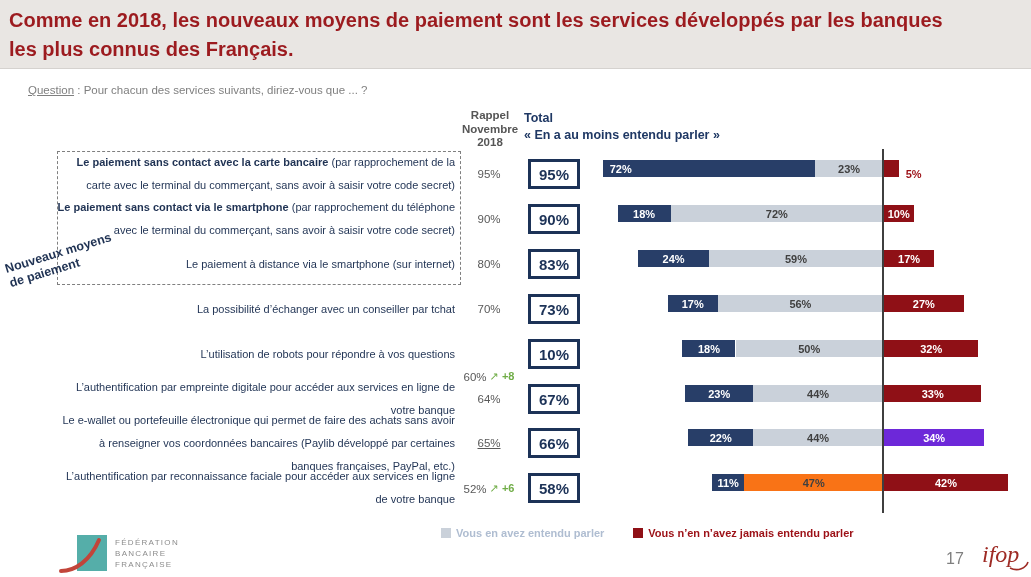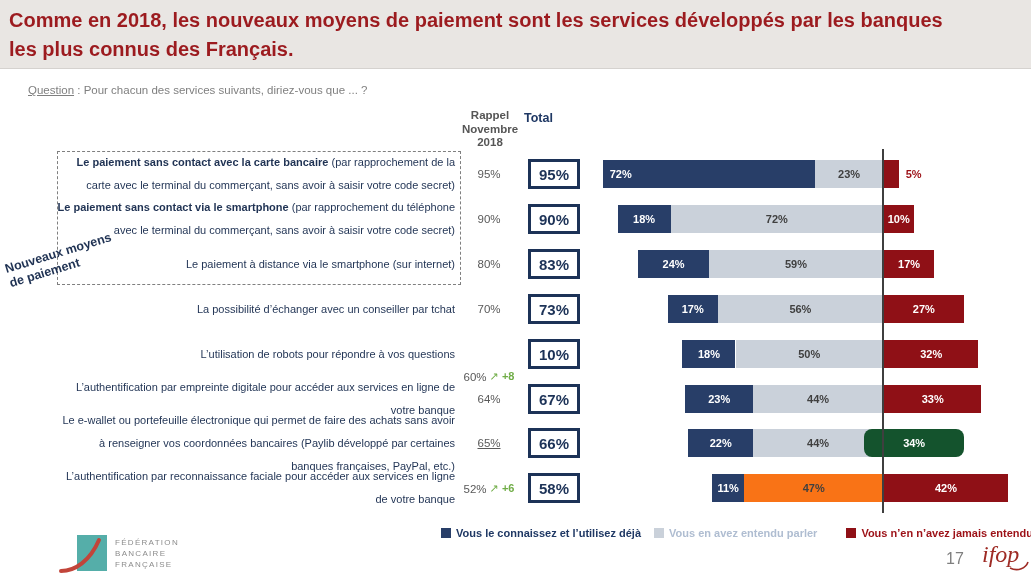--- a/index.html
+++ b/index.html
@@ -27,21 +27,21 @@
       color:#1F3253;line-height:23px;transform:translateY(-50%);}
   .row-rappel{position:absolute;left:450px;width:78px;transform:translateY(-50%);
       display:flex;align-items:center;justify-content:center;gap:3px;
       font-size:11.5px;color:#595959;}
   .evo{color:#70AD47;font-size:11px;white-space:nowrap;}
   .evo .v{font-weight:bold;}
   .total-box{position:absolute;left:528px;width:46px;height:24px;border:3px solid #1C3257;
       background:#fff;transform:translateY(-50%);display:flex;align-items:center;
       justify-content:center;font-size:15px;font-weight:bold;color:#1C3257;}
 
-  .seg{position:absolute;height:28px;display:flex;align-items:center;justify-content:center;
+  .seg{position:absolute;height:17px;display:flex;align-items:center;justify-content:center;
       font-size:11px;font-weight:bold;box-sizing:border-box;}
   .seg.know{color:#ffffff;}
   .seg.heard{color:#404040;}
   .seg.never{color:#ffffff;}
   .red-out{position:absolute;font-size:11px;font-weight:bold;color:#9C1016;
       transform:translateY(-50%);}
   .vline{position:absolute;left:882px;top:149px;width:1.5px;height:364px;background:#3F3F3F;}
 
   .legend{position:absolute;left:441px;top:527px;display:flex;align-items:center;
       font-size:11px;white-space:nowrap;}
@@ -67,20 +67,21 @@
 <div class="question"><span class="q">Question</span><span> :  </span><span>Pour chacun des services suivants, diriez-vous que ... ?</span></div>
 
 <div class="rappel-header">
   <div>Rappel</div>
   <div>Novembre</div>
   <div>2018</div>
 </div>
 
 <div class="total-header">
   <div>Total</div>
+  <div>« En a au moins entendu parler »</div>
 </div>
 
 <div class="dashed-box"></div>
 <div class="group-label">Nouveaux moyens de paiement</div>
 
 <div id="chart-layer">
     <div class="row-label" style="top: 174px;"><b>Le paiement sans contact avec la carte bancaire </b>(par rapprochement de la carte avec le terminal du commerçant, sans avoir à saisir votre code secret)</div>
     <div class="row-rappel" style="top: 174px;">
       <span>95%</span>
     </div>
@@ -130,39 +131,35 @@
     <div class="seg know" style="top: 385px; left: 685.35px; width: 67.85px; background: rgb(40, 62, 104);">23%</div>
     <div class="seg heard" style="top: 385px; left: 753.2px; width: 129.8px; background: rgb(202, 209, 218);">44%</div>
     <div class="seg never" style="top: 385px; left: 884px; width: 97.35px; background: rgb(143, 16, 22);">33%</div>
     <div class="row-label" style="top: 443px;">Le e-wallet ou portefeuille électronique qui permet de faire des achats sans avoir à renseigner vos coordonnées bancaires (Paylib développé par certaines banques françaises, PayPal, etc.)</div>
     <div class="row-rappel" style="top: 443px; text-decoration: underline;">
       <span>65%</span>
     </div>
     <div class="total-box" style="top: 443px;">66%</div>
     <div class="seg know" style="top: 429px; left: 688.3px; width: 64.9px; background: rgb(40, 62, 104);">22%</div>
     <div class="seg heard" style="top: 429px; left: 753.2px; width: 129.8px; background: rgb(202, 209, 218);">44%</div>
-    <div class="seg never" style="top: 429px; left: 864px; width: 100.3px; background: #14532d; border-radius: 8px;">34%</div>
+    <div class="seg never" style="top: 429px; left: 884px; width: 100.3px; background: #6d28d9;">34%</div>
     <div class="row-label" style="top: 488px;">L’authentification par reconnaissance faciale pour accéder aux services en ligne de votre banque</div>
     <div class="row-rappel" style="top: 488px;">
       <span>52%</span>
       <div class="evo" style="position: static;"><span>↗ </span><span class="v">+6</span></div>
     </div>
     <div class="total-box" style="top: 488px;">58%</div>
     <div class="seg know" style="top: 474px; left: 711.9px; width: 32.45px; background: rgb(40, 62, 104);">11%</div>
     <div class="seg heard" style="top: 474px; left: 744.35px; width: 138.65px; background: #f97316;">47%</div>
     <div class="seg never" style="top: 474px; left: 884px; width: 123.9px; background: rgb(143, 16, 22);">42%</div>
   </div>
 
 <div class="vline"></div>
 
 <div class="legend">
-  <div class="item">
-    <span class="sq" id="sq1" style="background: rgb(40, 62, 104);"></span>
-    <span class="t1">Vous le connaissez et l’utilisez déjà</span>
-  </div>
   <div class="item">
     <span class="sq" id="sq2" style="background: rgb(202, 209, 218);"></span>
     <span class="t2">Vous en avez entendu parler</span>
   </div>
   <div class="item">
     <span class="sq" id="sq3" style="background: rgb(143, 16, 22);"></span>
     <span class="t3">Vous n’en n’avez jamais entendu parler</span>
   </div>
 </div>
 

